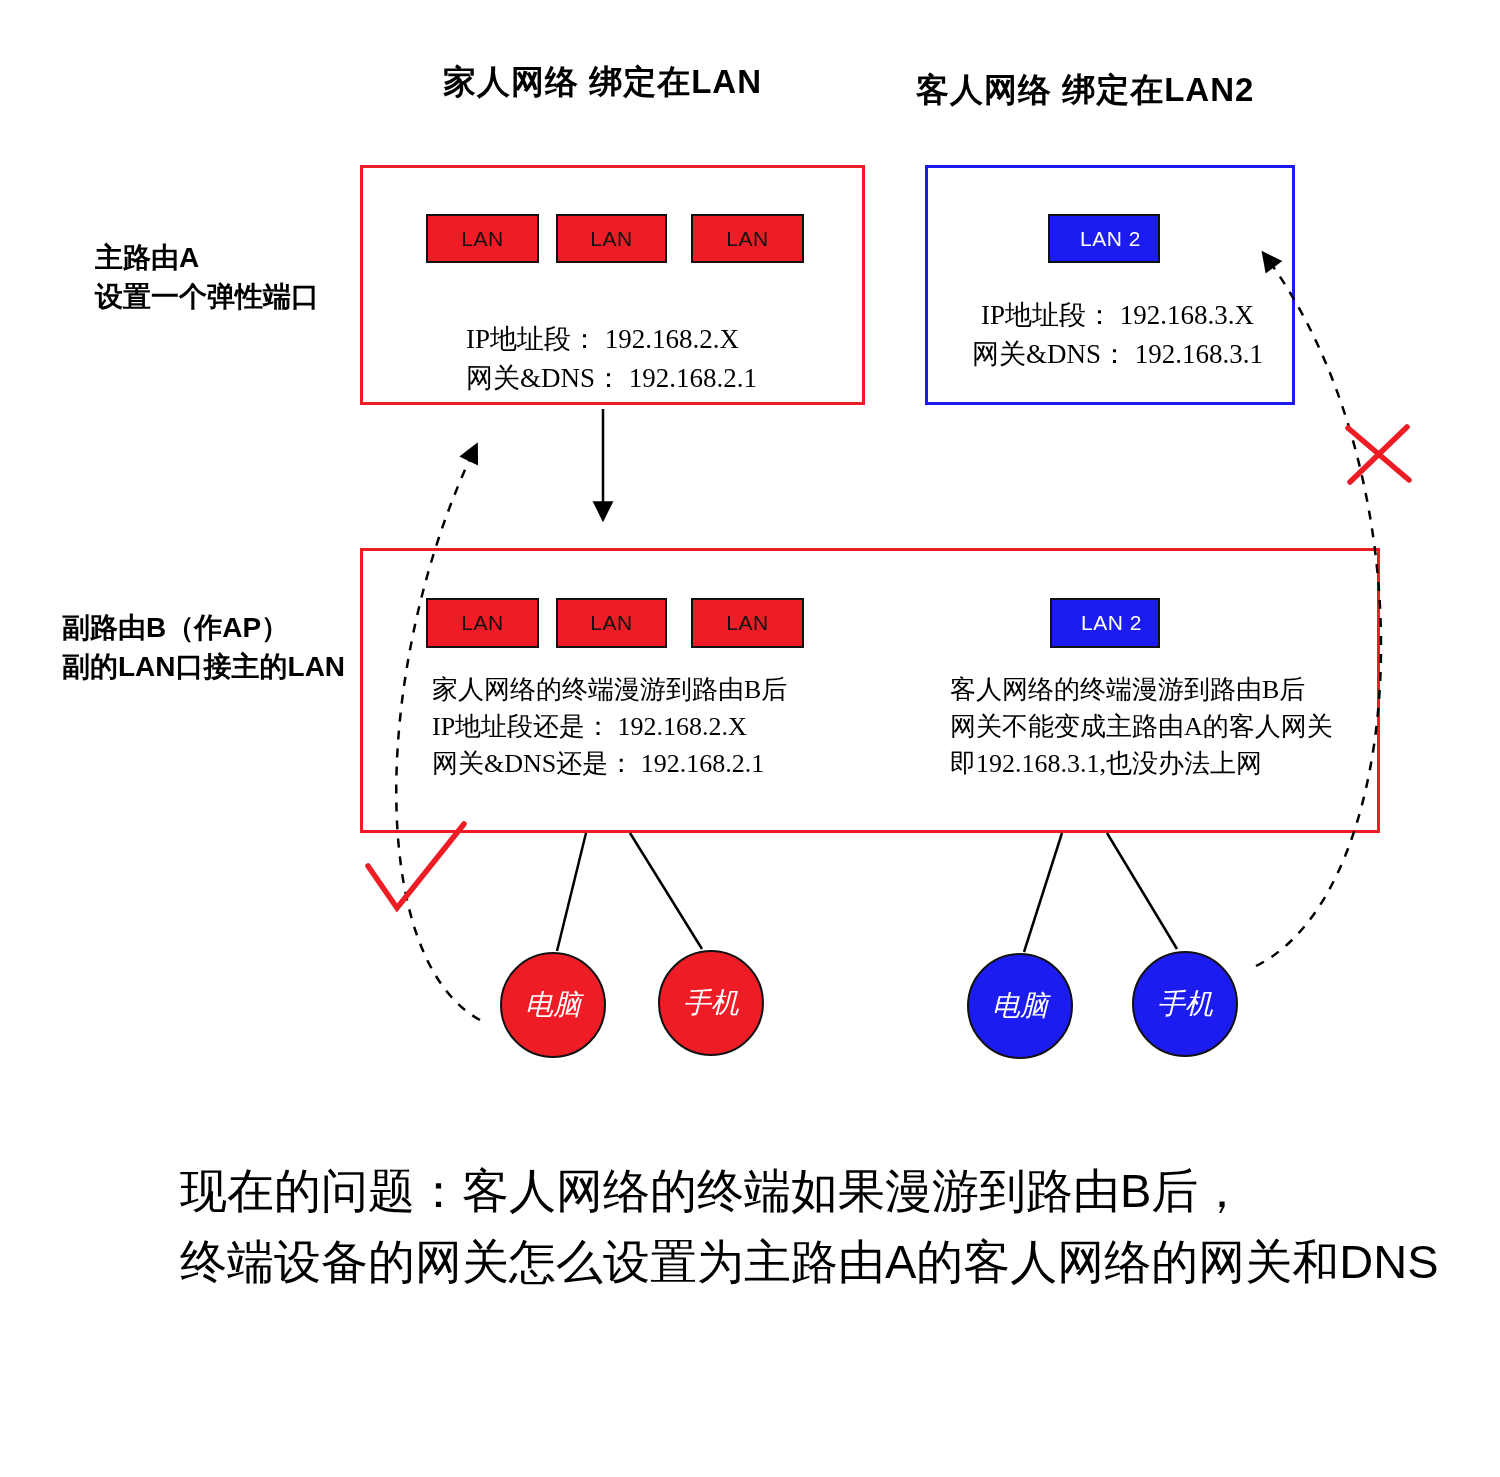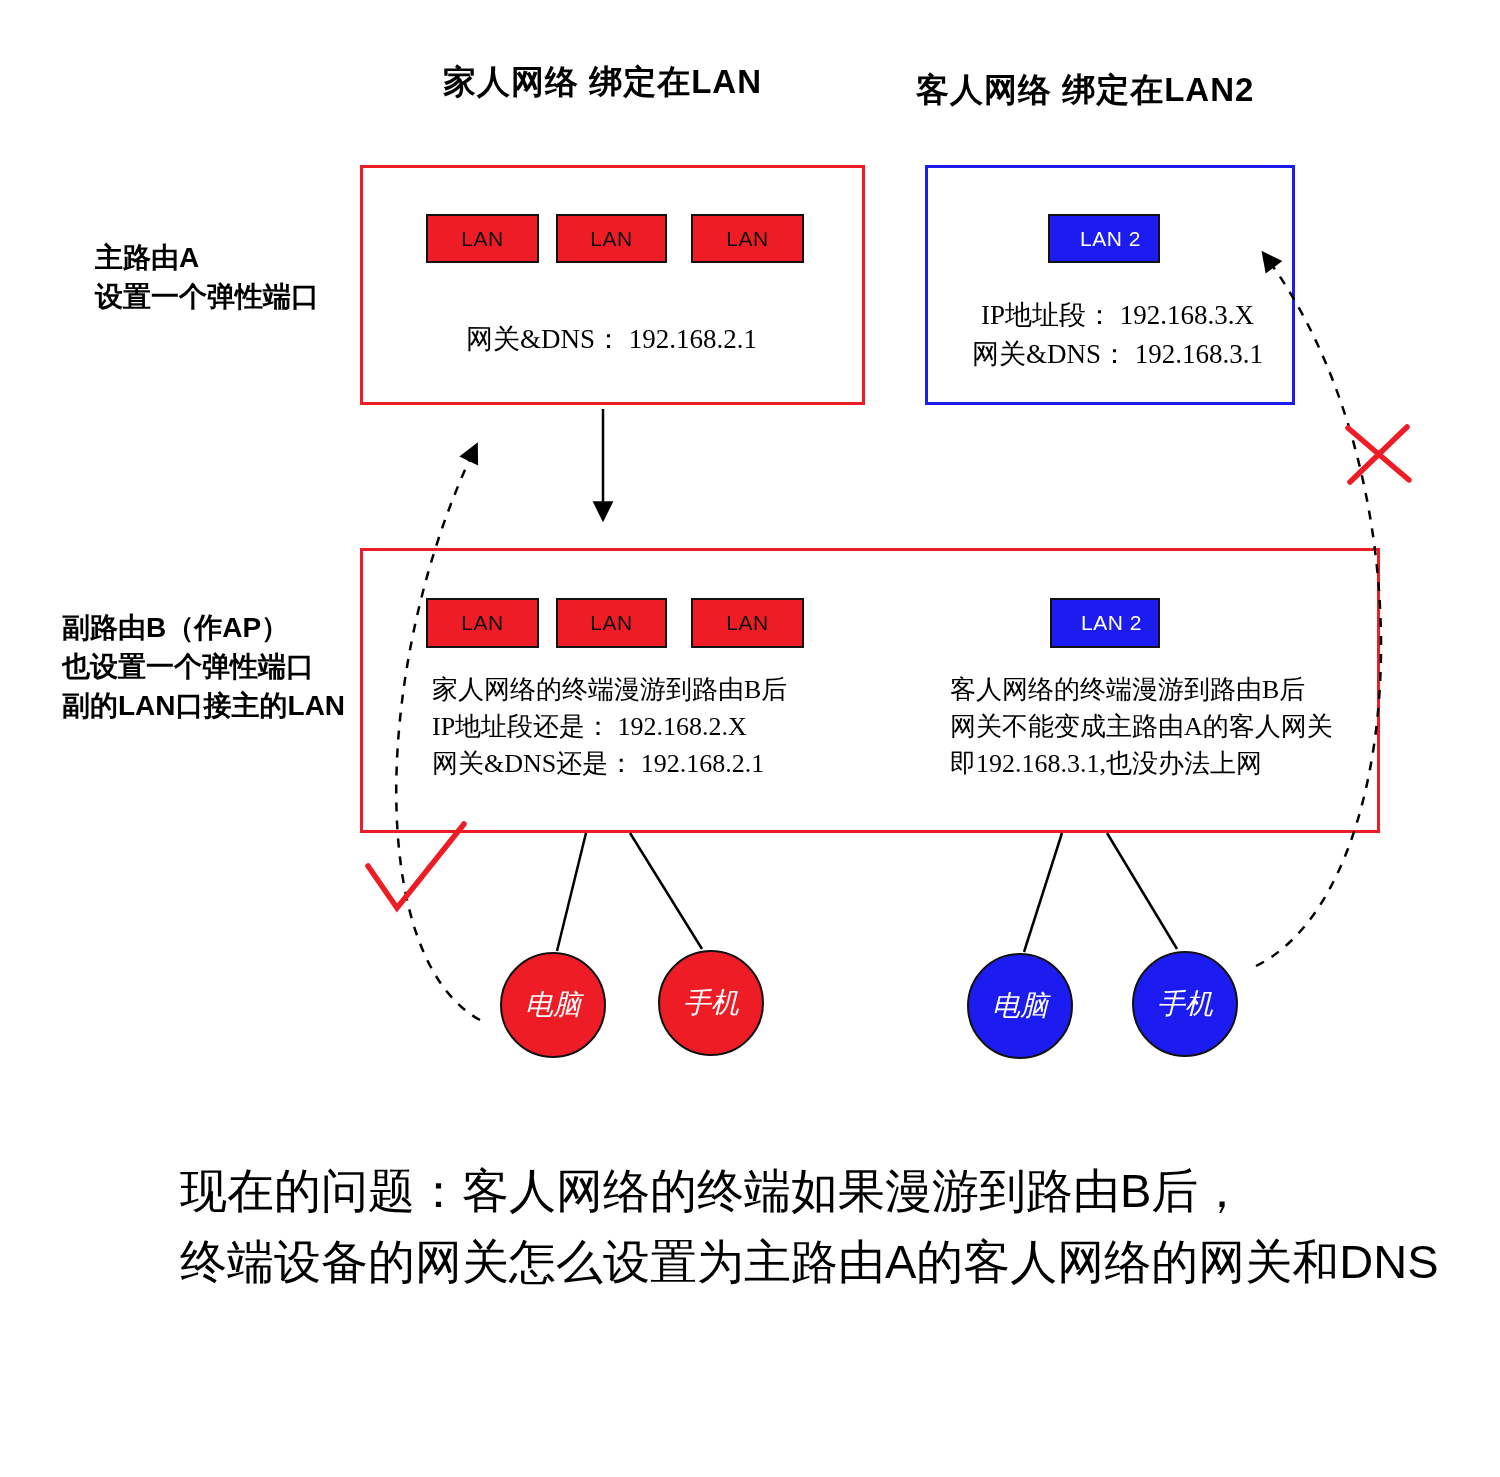--- a/index.html
+++ b/index.html
@@ -61,33 +61,33 @@
   <div class="side-label" style="left:95px; top:238px; width:265px;">
     <div>主路由A</div>
     <div>设置一个弹性端口</div>
   </div>
 
   <div class="router-box red" style="left:360px; top:165px; width:505px; height:240px;"></div>
   <div class="port red" style="left:426px; top:214px; width:113px; height:49px;">LAN</div>
   <div class="port red" style="left:556px; top:214px; width:111px; height:49px;">LAN</div>
   <div class="port red" style="left:691px; top:214px; width:113px; height:49px;">LAN</div>
   <div class="serif-text" style="left:466px; top:320px;">
+    <div>IP地址段： 192.168.2.X</div>
     <div>网关&amp;DNS： 192.168.2.1</div>
   </div>
 
   <div class="router-box blue" style="left:925px; top:165px; width:370px; height:240px;"></div>
   <div class="port blue" style="left:1048px; top:214px; width:112px; height:49px;">LAN 2</div>
   <div class="serif-text" style="left:972px; top:296px;text-align:center;">
     <div>IP地址段： 192.168.3.X</div>
     <div>网关&amp;DNS： 192.168.3.1</div>
   </div>
 
   <div class="side-label" style="left:62px; top:608px; width:310px;">
     <div>副路由B（作AP）</div>
-    <div>也设置一个弹性端口</div>
     <div>副的LAN口接主的LAN</div>
   </div>
 
   <div class="router-box red" style="left:360px; top:548px; width:1020px; height:285px;"></div>
   <div class="port red" style="left:426px; top:598px; width:113px; height:50px;">LAN</div>
   <div class="port red" style="left:556px; top:598px; width:111px; height:50px;">LAN</div>
   <div class="port red" style="left:691px; top:598px; width:113px; height:50px;">LAN</div>
   <div class="port blue" style="left:1050px; top:598px; width:110px; height:50px;">LAN 2</div>
 
   <div class="serif-text small" style="left:432px; top:672px;">

